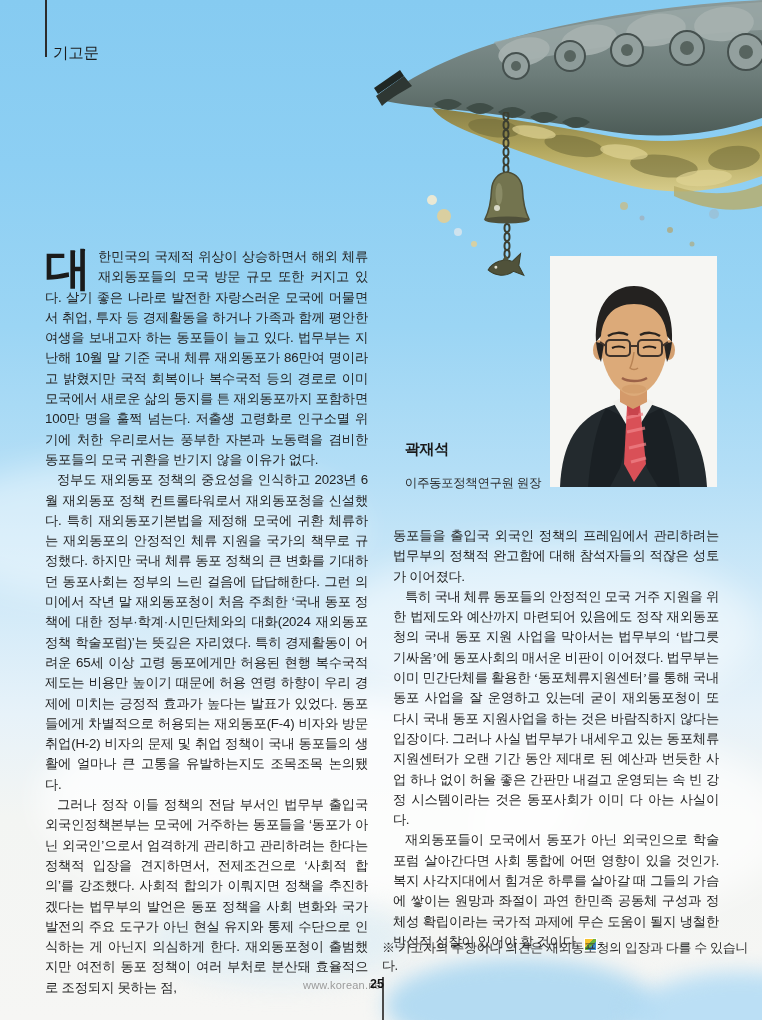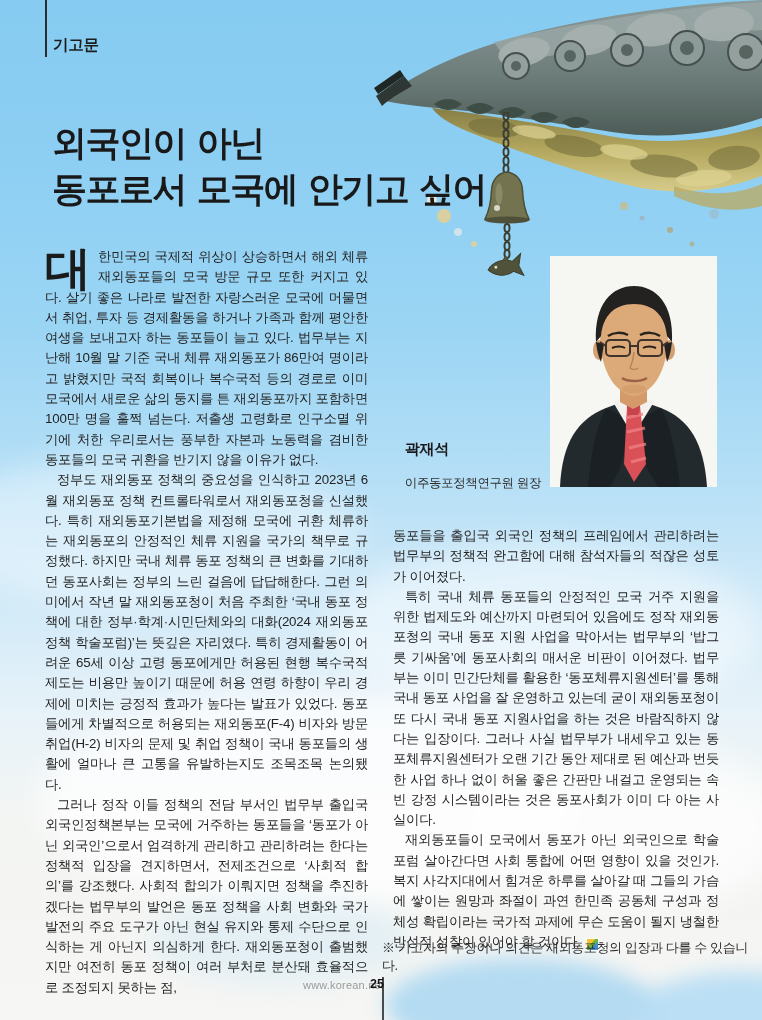--- a/index.html
+++ b/index.html
@@ -14,33 +14,33 @@
   .cloud { position:absolute; border-radius:50%; filter:blur(16px); pointer-events:none; }
   .c1 { left:-70px; top:455px; width:430px; height:150px; background:rgba(255,255,255,0.40); }
   .c2 { left:330px; top:545px; width:430px; height:170px; background:rgba(255,255,255,0.45); }
   .c3 { left:40px;  top:690px; width:540px; height:220px; background:rgba(255,255,255,0.75); }
   .c4 { left:470px; top:740px; width:320px; height:170px; background:rgba(255,255,255,0.65); }
   .c5 { left:150px; top:895px; width:260px; height:90px;  background:rgba(198,228,246,0.35); filter:blur(12px); }
   .c6 { left:385px; top:958px; width:270px; height:95px;  background:rgba(168,214,241,0.85); filter:blur(10px); }
   .c7 { left:630px; top:972px; width:220px; height:90px;  background:rgba(176,219,244,0.85); filter:blur(10px); }
 
   .kicker-line { position:absolute; left:45px; top:0; width:2px; height:57px; background:#2c2c2c; }
-  .kicker { position:absolute; left:53px; top:35px; font-size:15.5px; font-weight:700; color:#1c1c1c; letter-spacing:-0.3px; }
+  .kicker { position:absolute; left:53px; top:43px; font-size:15.5px; font-weight:400; color:#1c1c1c; letter-spacing:-0.3px; }
 
   .title { position:absolute; left:52px; top:120px; z-index:5;
     font-family:"DejaVu Serif", serif; font-weight:700; font-size:35px; line-height:46px;
     color:#191919; letter-spacing:-1.5px; }
 
   .roof { position:absolute; left:374px; top:0; z-index:3; }
   .chime { position:absolute; left:478px; top:112px; z-index:3; }
 
   .col { position:absolute; z-index:4; font-size:13.3px; line-height:20.3px; color:#242424;
     text-align:justify; word-break:break-all; letter-spacing:-0.2px; }
   .col-left  { left:45px;  top:247px; width:323px; }
-  .col-right { left:393px; top:526px; width:326px; }
+  .col-right { left:393px; top:526px; width:326px;font-family:Liberation Serif, serif; }
   .col p { margin:0; }
   .col p.indent { text-indent:12px; }
   .dropcap { float:left; font-size:46px; line-height:38px; font-weight:700; color:#1b1b1b;
     margin:2px 7px 0 0; letter-spacing:0; }
 
   .photo { position:absolute; left:550px; top:256px; width:167px; height:231px; z-index:4; overflow:hidden; }
   .caption { position:absolute; right:221px; top:440px; z-index:4; text-align:left; }
   .caption .name { font-size:15px; font-weight:700; color:#1a1a1a; letter-spacing:-0.3px; }
   .caption .role { font-size:12.5px; color:#2e2e2e; margin-top:16px; letter-spacing:-0.4px; }
 
@@ -160,24 +160,20 @@
     <g transform="translate(29,156) rotate(-6)">
       <path d="M-19 0 C-13 -8 -2 -10 6 -6 L15 -13 L12 -1 L16 9 L6 4 C-2 9 -13 7 -19 0 Z" fill="#50523a" stroke="#3b3d2a" stroke-width="1"></path>
       <path d="M-4 -8 L0 -13 L3 -7 Z" fill="#50523a"></path>
       <circle cx="-11" cy="-2" r="1.5" fill="#e0e0d0"></circle>
     </g>
   </svg>
 
   <div class="kicker-line"></div>
   <div class="kicker">기고문</div>
 
-  <h1 class="title">
-    <span>외국인이 아닌</span><br>
-    <span>동포로서 모국에 안기고 싶어</span>
-  </h1>
 
   <div class="photo">
     <svg viewBox="0 0 167 231" width="167" height="231">
       <rect width="167" height="231" fill="#fbfbf9"></rect>
       <rect width="167" height="231" fill="#e9e9e5" opacity="0.25"></rect>
       <path d="M10 231 C12 186 28 163 56 152 L83 142 L111 152 C139 163 154 186 157 231 Z" fill="#232a2e"></path>
       <path d="M56 152 L83 166 L70 212 L60 231 L38 231 C41 196 47 168 56 152 Z" fill="#1a2024"></path>
       <path d="M111 152 L83 166 L97 212 L108 231 L130 231 C126 196 120 168 111 152 Z" fill="#1a2024"></path>
       <path d="M63 146 L83 180 L104 146 L83 136 Z" fill="#f2f1ed"></path>
       <path d="M77 150 L90 150 L96 208 L84 226 L74 208 Z" fill="#d95057"></path>

